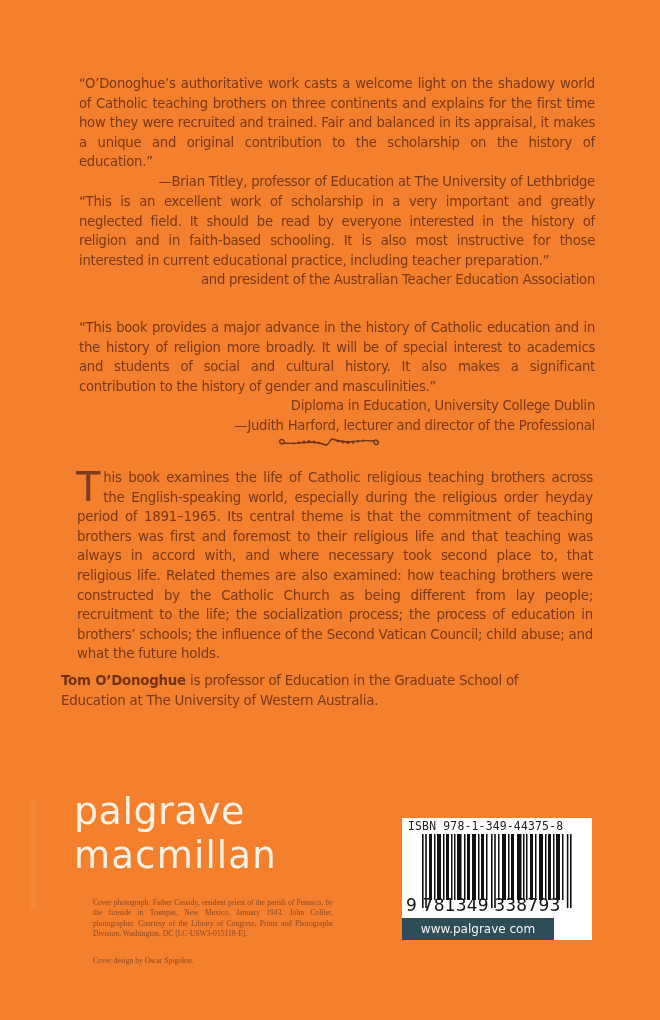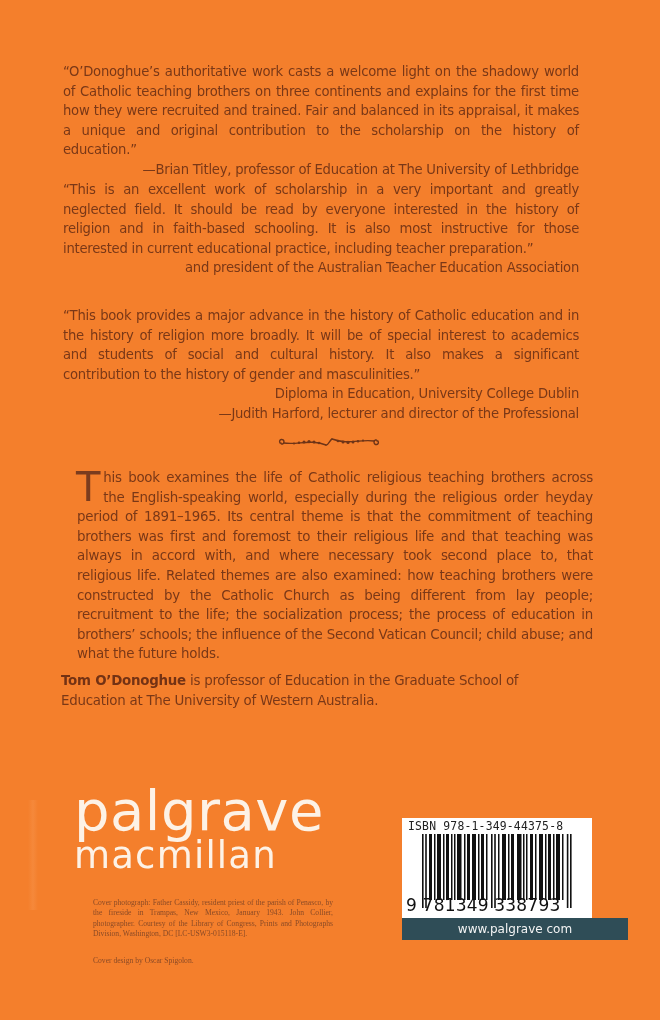--- a/index.html
+++ b/index.html
@@ -9,23 +9,24 @@
     font-family: "DejaVu Sans", sans-serif;
     color: #7a3a17;
     position: relative;
   }
   .page { position: absolute; left: 0; top: 0; width: 660px; height: 1020px; }
   .spine-shadow {
     position: absolute; left: 28px; top: 800px; width: 10px; height: 110px;
     background: linear-gradient(90deg, rgba(255,255,255,0) 0%, rgba(255,220,190,0.10) 50%, rgba(255,255,255,0) 100%);
   }
   .quote {
-    position: absolute; left: 63px; width: 516px;
+    position: absolute; left: 79px; width: 516px;
     font-size: 13.2px; line-height: 19.6px; letter-spacing: -0.25px;
     color: #7a3817;
+    margin-top: 12px;
   }
   .quote p { margin: 0; text-align: justify; }
   .attrib { text-align: right; white-space: nowrap; }
   .q1 { top: 62px; }
   .q2 { top: 180px; }
   .q3 { top: 306px; }
 
   .ornament { position: absolute; left: 276px; top: 433px; width: 106px; height: 18px; }
 
   .blurb {
@@ -41,21 +42,21 @@
   .bio {
     position: absolute; left: 61px; top: 671px; width: 516px;
     font-size: 13.4px; line-height: 19.6px; letter-spacing: -0.25px; color: #7a3817;
   }
   .bio b { font-weight: bold; color: #733214; }
 
   .logo {
     position: absolute; left: 74px; top: 786px; color: #fdf2e6;
     font-family: "DejaVu Sans", sans-serif; font-weight: 300;
   }
-  .logo .l1 { font-size: 56px; line-height: 50px; letter-spacing: 0.5px; display: block; font-weight: normal; }
+  .logo .l1 { font-size: 38px; line-height: 50px; letter-spacing: 0.5px; display: block; font-weight: normal; }
   .logo .l2 { font-size: 37px; line-height: 40px; letter-spacing: 1.2px; display: block; font-weight: normal; }
 
   .credits {
     position: absolute; left: 77px; top: 882px; width: 272px;
     font-size: 7.6px; line-height: 10.4px; color: #8a4a26; text-align: justify;
   }
   .credits p { margin: 16px; font-family: Liberation Serif, serif; }
   .credits .design { margin-top: 6px; }
 
   .barcode-box {
@@ -65,21 +66,21 @@
   .isbn-text {
     position: absolute; left: 6px; top: 1px; font-family: "DejaVu Sans Mono", monospace;
     font-size: 11.4px; color: #222; letter-spacing: 0.2px; white-space: nowrap; text-align: right;
   }
   .bars { position: absolute; left: 20px; top: 16px; width: 150px; height: 74px; }
   .bar-digits {
     position: absolute; left: 4px; top: 77px; font-family: "DejaVu Sans", sans-serif;
     font-size: 17px; color: #111; white-space: nowrap; letter-spacing: 0.2px;
   }
   .url-band {
-    position: absolute; left: 0; bottom: 0; width: 226px; height: 22px;
+    position: absolute; left: 0; bottom: 0; width: 152px; height: 22px;
     background: #2f4d57; color: #f4f4f4; text-align: center;
     font-size: 12px; line-height: 22px;
   }
 </style>
 </head>
 <body>
 
 <div class="page">
   <div class="spine-shadow"></div>
 

